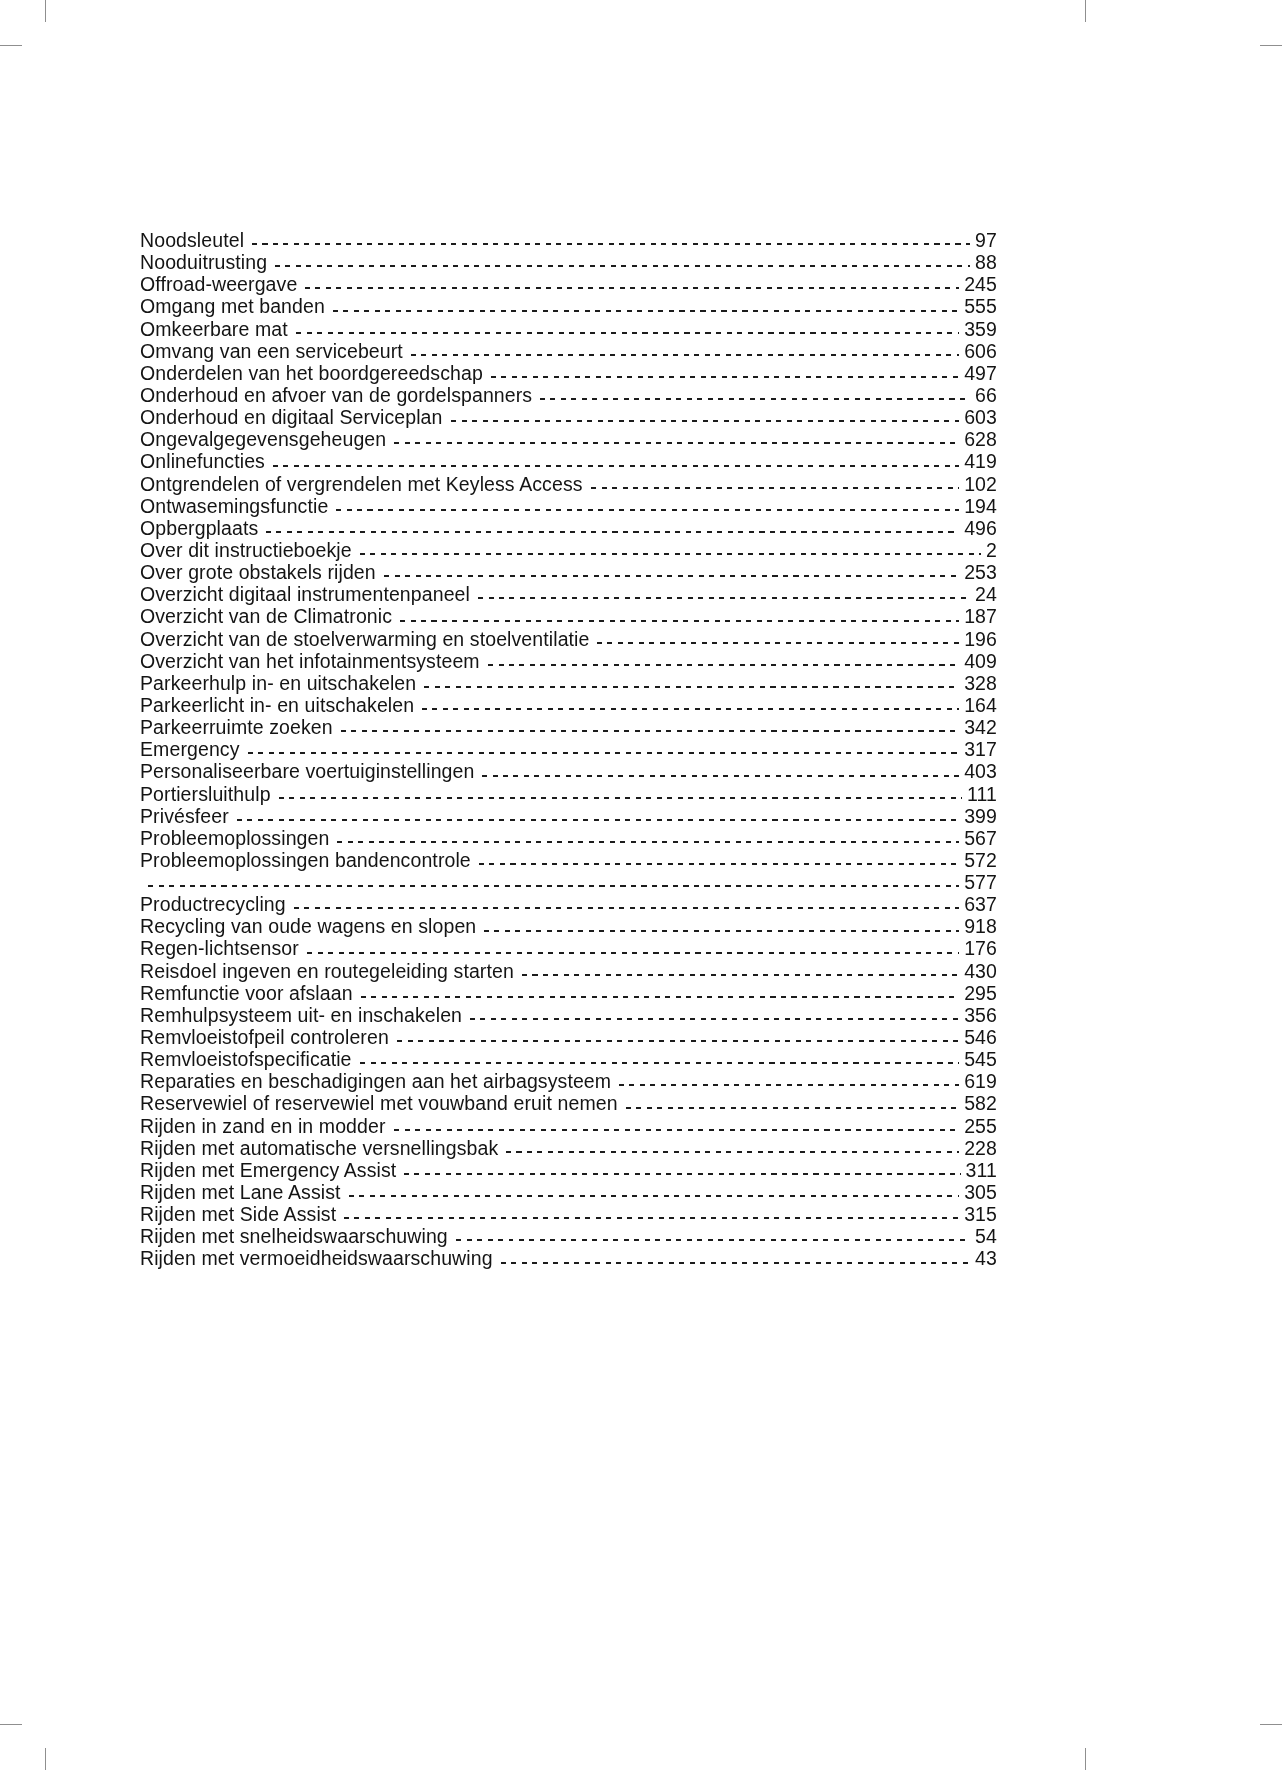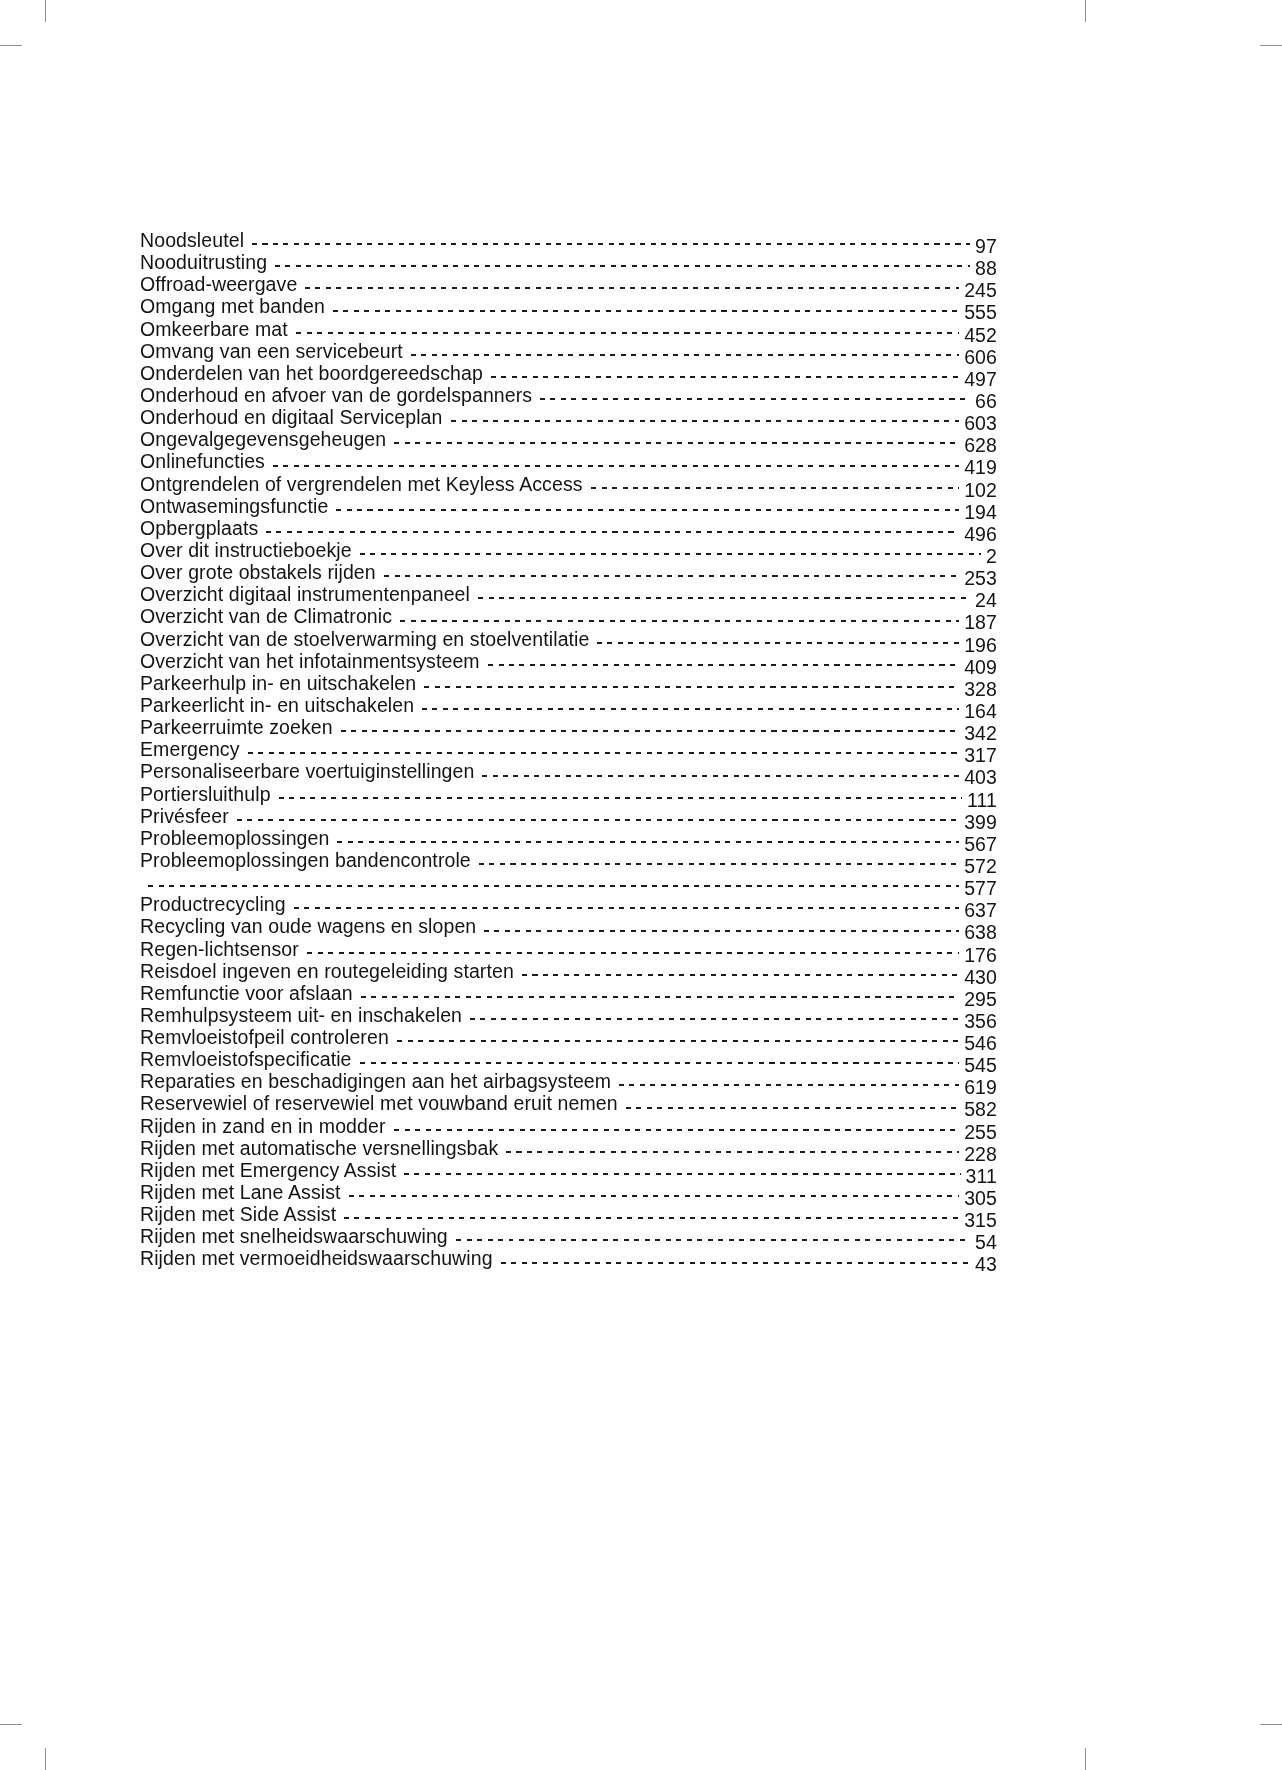--- a/index.html
+++ b/index.html
@@ -26,21 +26,21 @@
 
   
   .toc {
     position: absolute;
     left: 140px;
     top: 229px;
     width: 857px;
   }
   .toc-row {
     display: flex;
-    align-items: center;
+    align-items: flex-end;
     height: 22.15px;
     font-size: 19.5px;
     line-height: 22.15px;
     font-weight: 400;
     letter-spacing: 0.1px;
   }
   .toc-label {
     white-space: nowrap;
     flex: 0 0 auto;
   }
@@ -104,21 +104,21 @@
 
   <div class="toc-row">
     <span class="toc-label">Omgang met banden</span>
     <span class="toc-leader"></span>
     <span class="toc-page">555</span>
   </div>
 
   <div class="toc-row">
     <span class="toc-label">Omkeerbare mat</span>
     <span class="toc-leader"></span>
-    <span class="toc-page">452</span>
+    <span class="toc-page">359</span>
   </div>
 
   <div class="toc-row">
     <span class="toc-label">Omvang van een servicebeurt</span>
     <span class="toc-leader"></span>
     <span class="toc-page">606</span>
   </div>
 
   <div class="toc-row">
     <span class="toc-label">Onderdelen van het boordgereedschap</span>
@@ -266,21 +266,21 @@
   <div class="toc-row">
     <span class="toc-label">Productrecycling</span>
     <span class="toc-leader"></span>
     <span class="toc-page">637</span>
   </div>
 
 
   <div class="toc-row">
     <span class="toc-label">Recycling van oude wagens en slopen</span>
     <span class="toc-leader"></span>
-    <span class="toc-page">638</span>
+    <span class="toc-page">918</span>
   </div>
 
   <div class="toc-row">
     <span class="toc-label">Regen-lichtsensor</span>
     <span class="toc-leader"></span>
     <span class="toc-page">176</span>
   </div>
 
   <div class="toc-row">
     <span class="toc-label">Reisdoel ingeven en routegeleiding starten</span>

